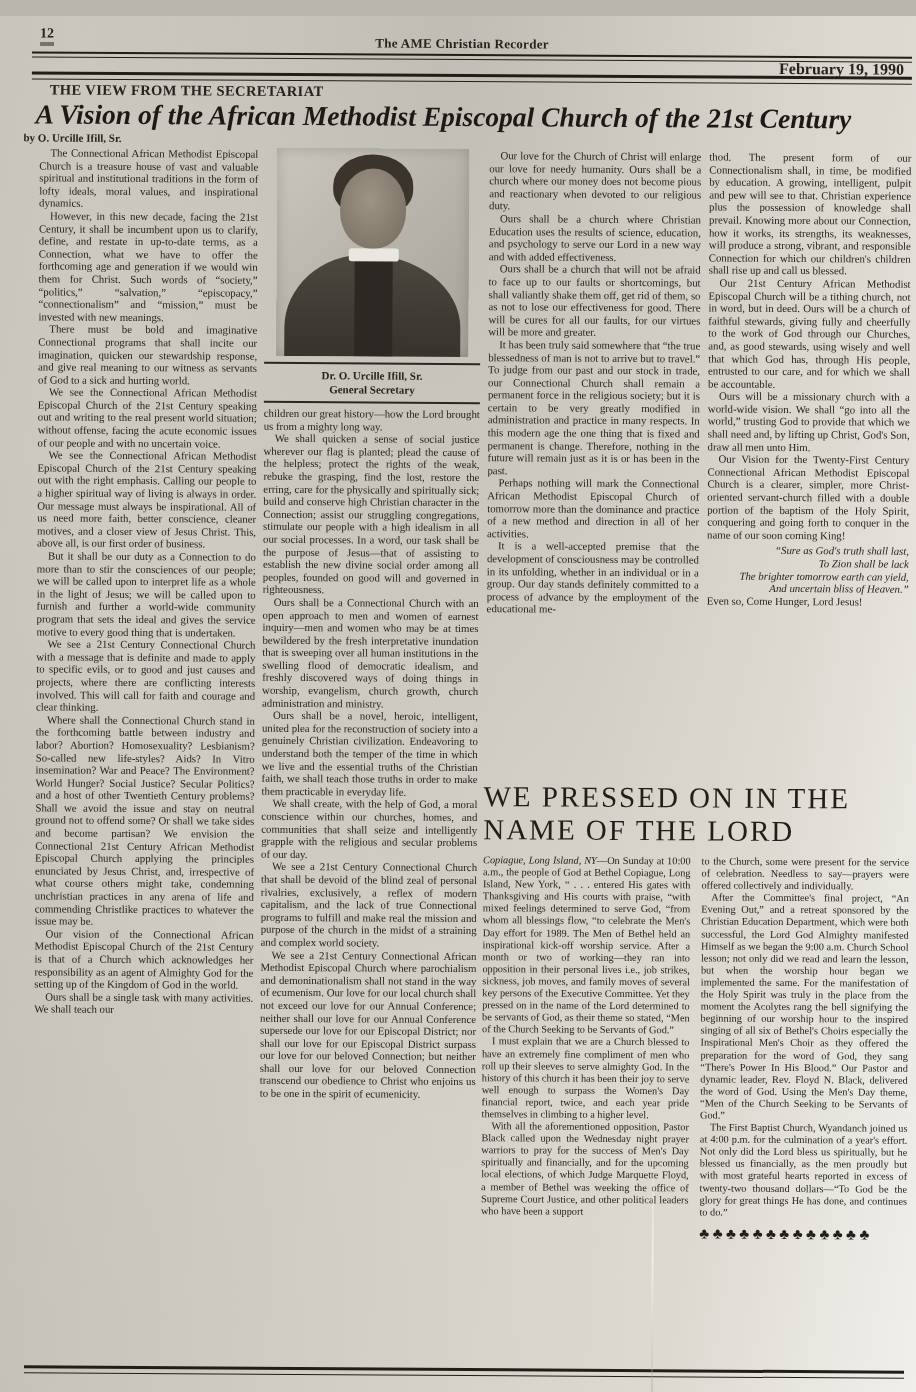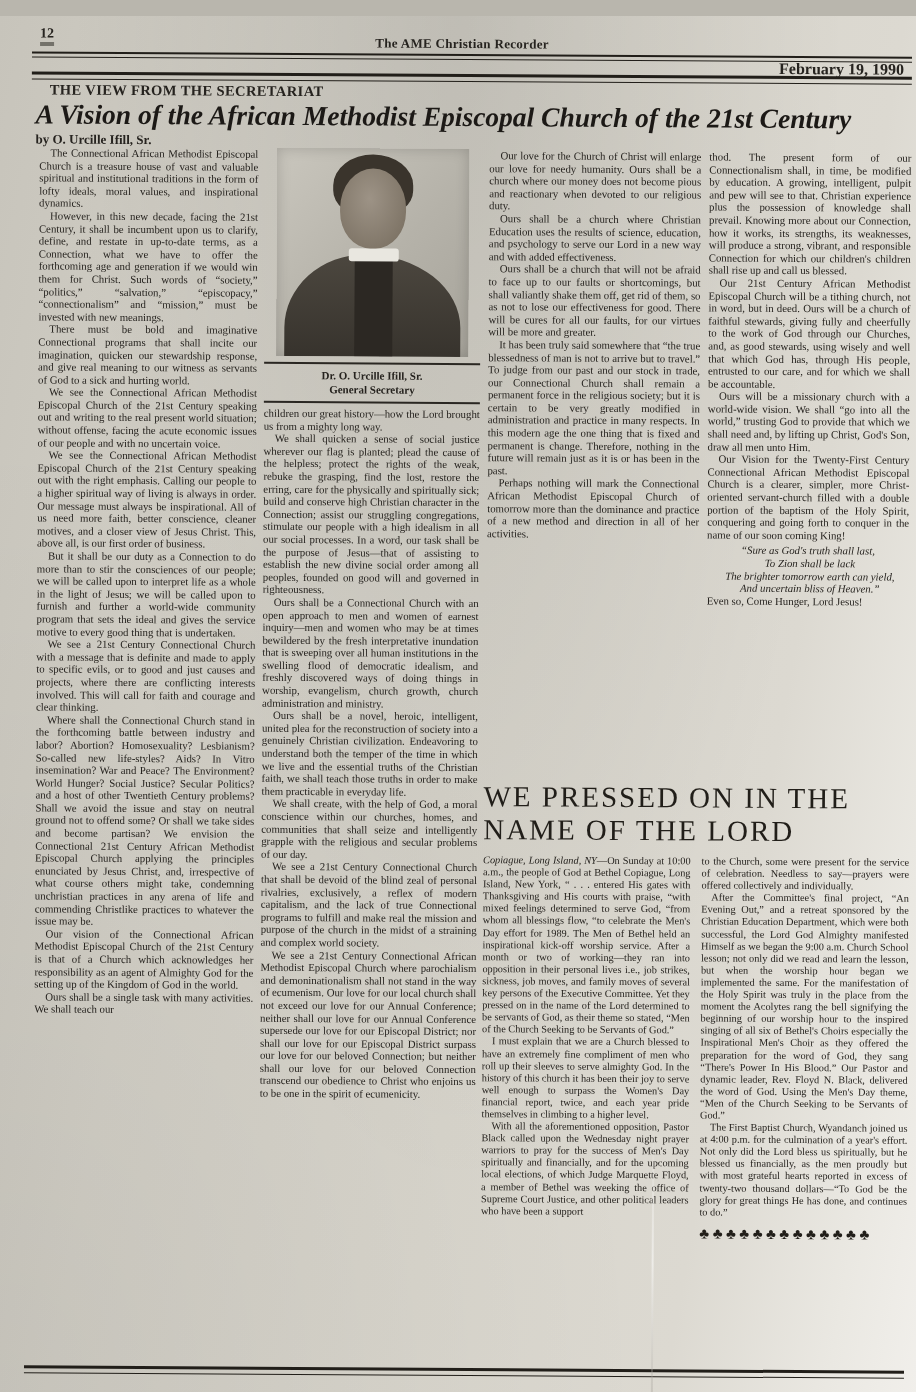--- a/index.html
+++ b/index.html
@@ -14,21 +14,21 @@
 
   
   .pgnum{position:absolute;left:36px;top:12px;font-weight:bold;font-size:14px;border-bottom:3px double #211e19;padding-bottom:1px;}
   .masthead{position:absolute;left:0;top:20px;width:100%;text-align:center;font-weight:bold;font-size:13px;letter-spacing:.3px;}
   .rule{position:absolute;left:28px;width:880px;border-top:2.5px solid #211e19;border-bottom:1.2px solid #211e19;height:3px;}
   .rule1{top:38px;}
   .rule2{top:58px;border-top-width:3px;height:4px;}
   .date{position:absolute;right:16px;top:42px;font-weight:bold;font-size:16px;}
   .kicker{position:absolute;left:46px;top:68px;font-weight:bold;font-size:14.5px;letter-spacing:.4px;}
   .headline{position:absolute;left:32px;top:86px;width:878px;margin:0;font-style:italic;font-weight:bold;font-size:27.5px;line-height:30px;white-space:nowrap;color:#1c1916;}
-  .byline{position:absolute;left:32px;top:118px;font-weight:bold;font-size:13px;}
+  .byline{position:absolute;left:20px;top:118px;font-weight:bold;font-size:11px;}
 
   
   .col{position:absolute;top:133px;font-size:10.8px;line-height:12.6px;text-align:justify;}
   .col p{margin:0;text-indent:11px;text-align:justify;}
   .noindent-first p:first-child{text-indent:0;}
   .col1{left:36px;width:219px;}
   .col2{left:262px;width:216px;}
   .col3{left:486px;width:212px;}
   .col4{left:706px;width:202px;}
 
@@ -39,21 +39,21 @@
   .face{position:absolute;left:63px;top:20px;width:66px;height:80px;border-radius:50% 50% 46% 46%;
     background:radial-gradient(ellipse at 45% 38%,#9d9386,#7e7466 78%);}
   .collar{position:absolute;left:72px;top:100px;width:50px;height:13px;background:#e9e7e0;border-radius:3px;}
   .jacket{position:absolute;left:8px;top:106px;width:176px;height:102px;
     background:linear-gradient(180deg,#4c473f,#37332d);border-radius:46% 54% 0 0 / 72% 72% 0 0;}
   .vest{position:absolute;left:78px;top:112px;width:38px;height:96px;background:#2c2823;}
   .caption{margin:6px 0 4px;border-top:2px solid #2a2722;border-bottom:2px solid #2a2722;padding:4px 0 5px;text-align:center;}
   .caption div{font-weight:bold;font-size:11px;line-height:14px;}
 
   .poem{margin-top:3px;}
-  .poem p{font-style:italic;text-indent:4px;text-align:center;margin:0;}
+  .poem p{font-style:italic;text-indent:4px;text-align:right;margin:0;}
   .poemclose{margin-top:1px;}
   .poemclose p, p.poemclose{text-indent:0;}
 
   
   .article2{position:absolute;left:484px;top:764px;width:426px;}
   .a2headline{margin:0 0 8px 0;font-weight:normal;font-size:29px;line-height:33px;letter-spacing:2px;color:#211e19;}
   .a2cols{display:flex;gap:11px;font-size:10.3px;line-height:12.1px;}
   .a2col{flex:1;}
   .a2col p{margin:0;text-indent:10px;text-align:justify;}
   .a2col p.lead{text-indent:0;}
@@ -112,20 +112,21 @@
           <p>We see a 21st Century Connectional African Methodist Episcopal Church where parochialism and demoninationalism shall not stand in the way of ecumenism. Our love for our local church shall not exceed our love for our Annual Conference; neither shall our love for our Annual Conference supersede our love for our Episcopal District; nor shall our love for our Episcopal District surpass our love for our beloved Connection; but neither shall our love for our beloved Connection transcend our obedience to Christ who enjoins us to be one in the spirit of ecumenicity.</p>
         </div>
     </section>
 
     <section class="col col3">
         <p>Our love for the Church of Christ will enlarge our love for needy humanity. Ours shall be a church where our money does not become pious and reactionary when devoted to our religious duty.</p>
         <p>Ours shall be a church where Christian Education uses the results of science, education, and psychology to serve our Lord in a new way and with added effectiveness.</p>
         <p>Ours shall be a church that will not be afraid to face up to our faults or shortcomings, but shall valiantly shake them off, get rid of them, so as not to lose our effectiveness for good. There will be cures for all our faults, for our virtues will be more and greater.</p>
         <p>It has been truly said somewhere that “the true blessedness of man is not to arrive but to travel.” To judge from our past and our stock in trade, our Connectional Church shall remain a permanent force in the religious society; but it is certain to be very greatly modified in administration and practice in many respects. In this modern age the one thing that is fixed and permanent is change. Therefore, nothing in the future will remain just as it is or has been in the past.</p>
         <p>Perhaps nothing will mark the Connectional African Methodist Episcopal Church of tomorrow more than the dominance and practice of a new method and direction in all of her activities.</p>
+        <p>It is a well-accepted premise that the development of consciousness may be controlled in its unfolding, whether in an individual or in a group. Our day stands definitely committed to a process of advance by the employment of the educational me-</p>
       </section>
 
     <section class="col col4 noindent-first">
       <div class="noindent-first">
           <p>thod. The present form of our Connectionalism shall, in time, be modified by education. A growing, intelligent, pulpit and pew will see to that. Christian experience plus the possession of knowledge shall prevail. Knowing more about our Connection, how it works, its strengths, its weaknesses, will produce a strong, vibrant, and responsible Connection for which our children's children shall rise up and call us blessed.</p>
           <p>Our 21st Century African Methodist Episcopal Church will be a tithing church, not in word, but in deed. Ours will be a church of faithful stewards, giving fully and cheerfully to the work of God through our Churches, and, as good stewards, using wisely and well that which God has, through His people, entrusted to our care, and for which we shall be accountable.</p>
           <p>Ours will be a missionary church with a world-wide vision. We shall “go into all the world,” trusting God to provide that which we shall need and, by lifting up Christ, God's Son, draw all men unto Him.</p>
           <p>Our Vision for the Twenty-First Century Connectional African Methodist Episcopal Church is a clearer, simpler, more Christ-oriented servant-church filled with a double portion of the baptism of the Holy Spirit, conquering and going forth to conquer in the name of our soon coming King!</p>
         </div>
       <div class="poem">

